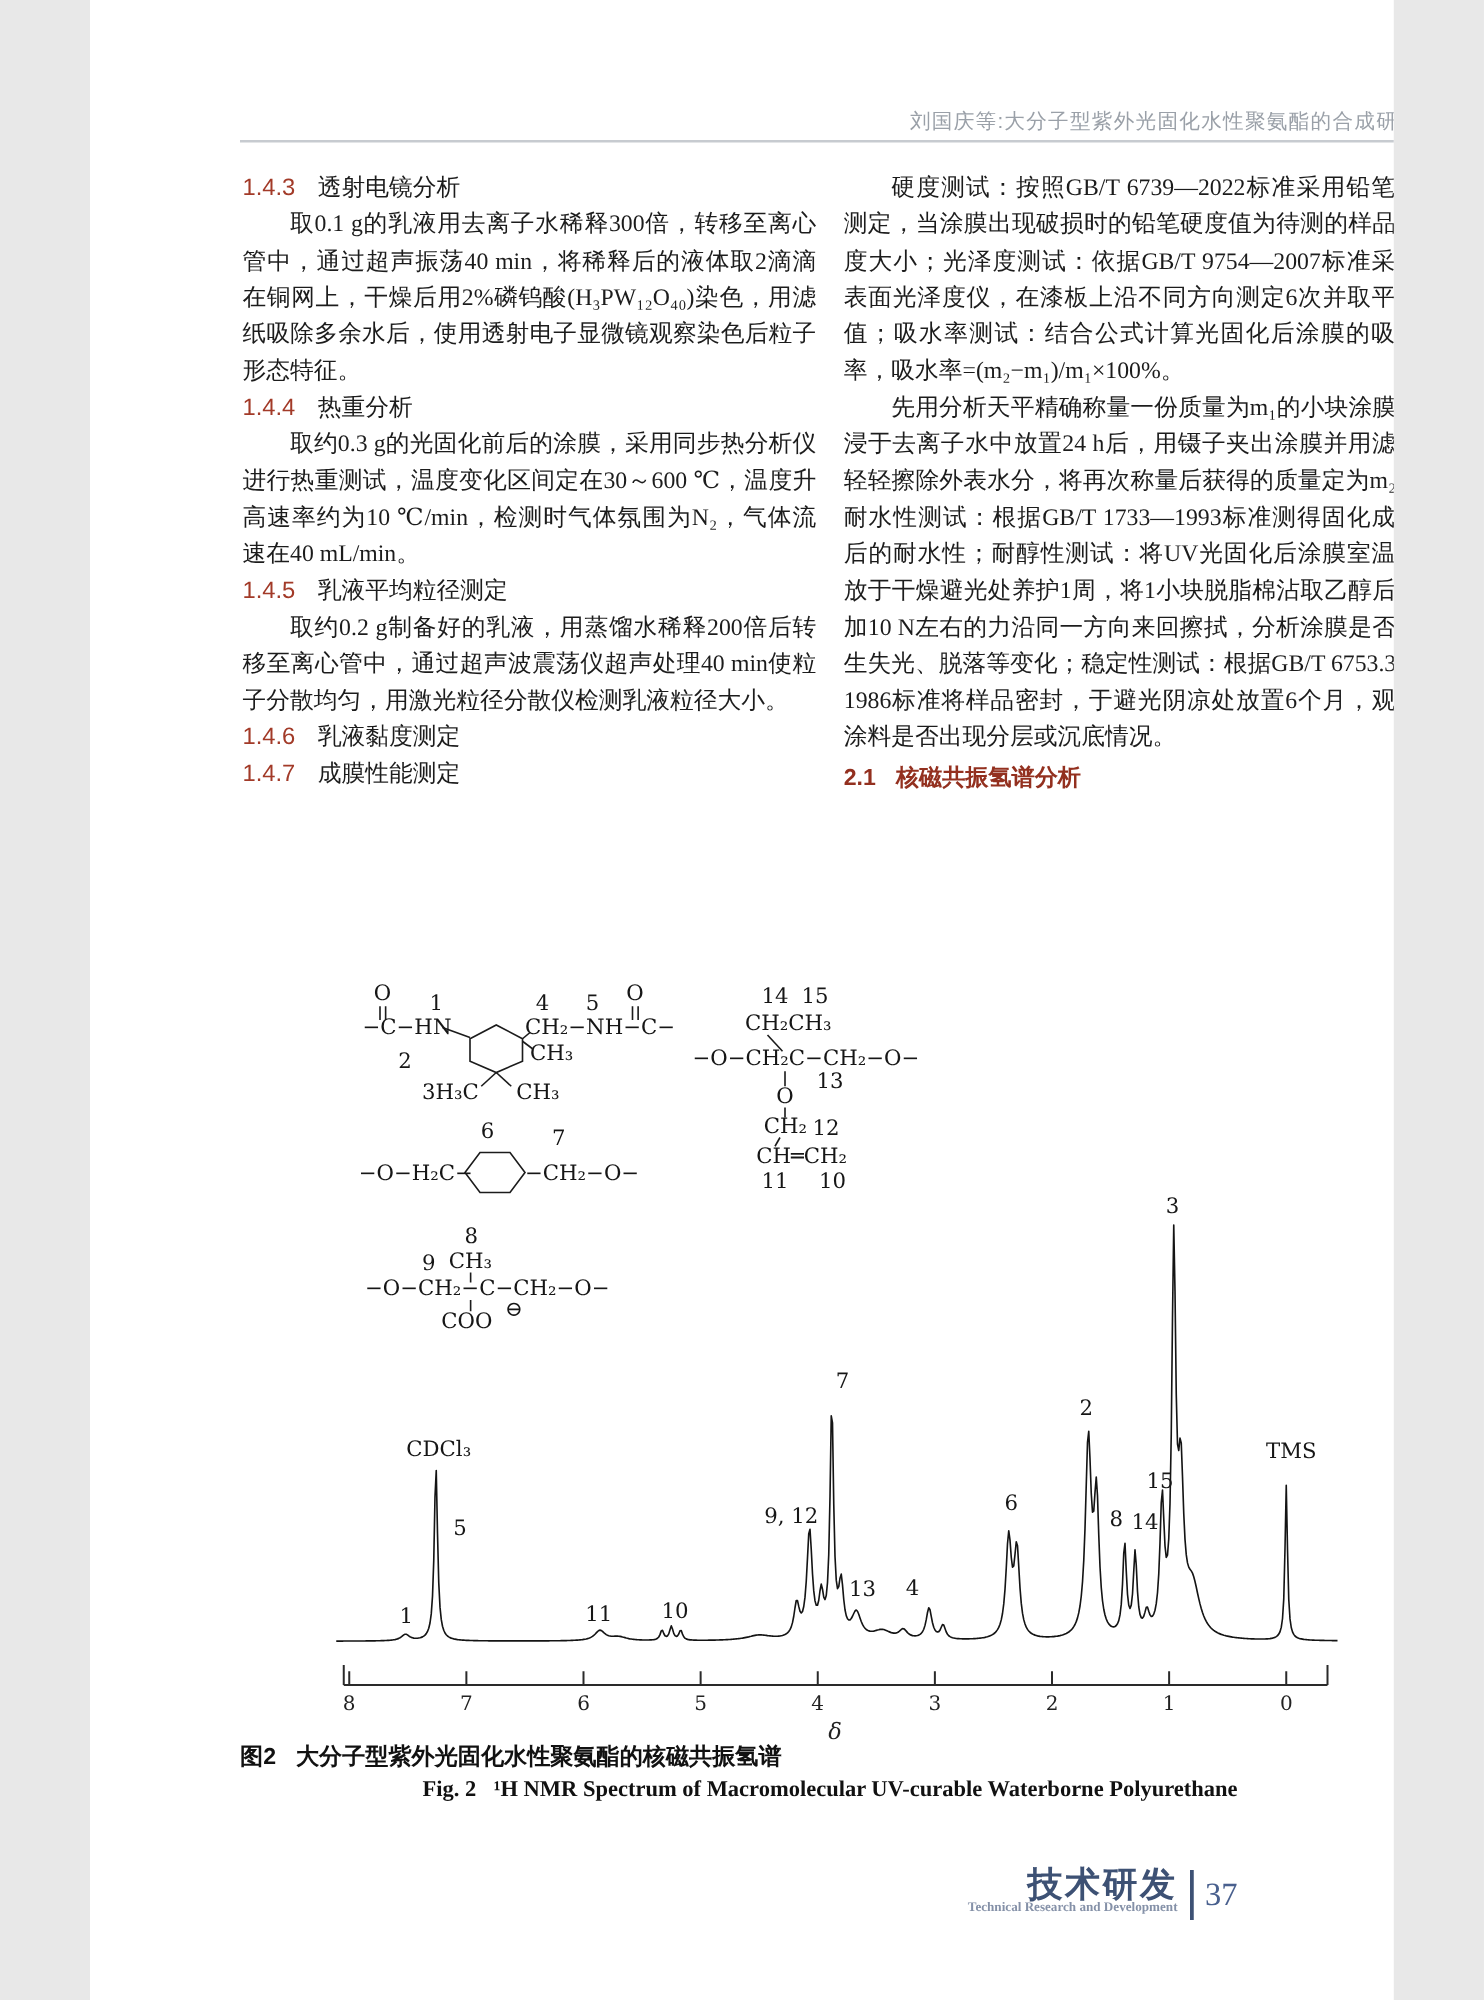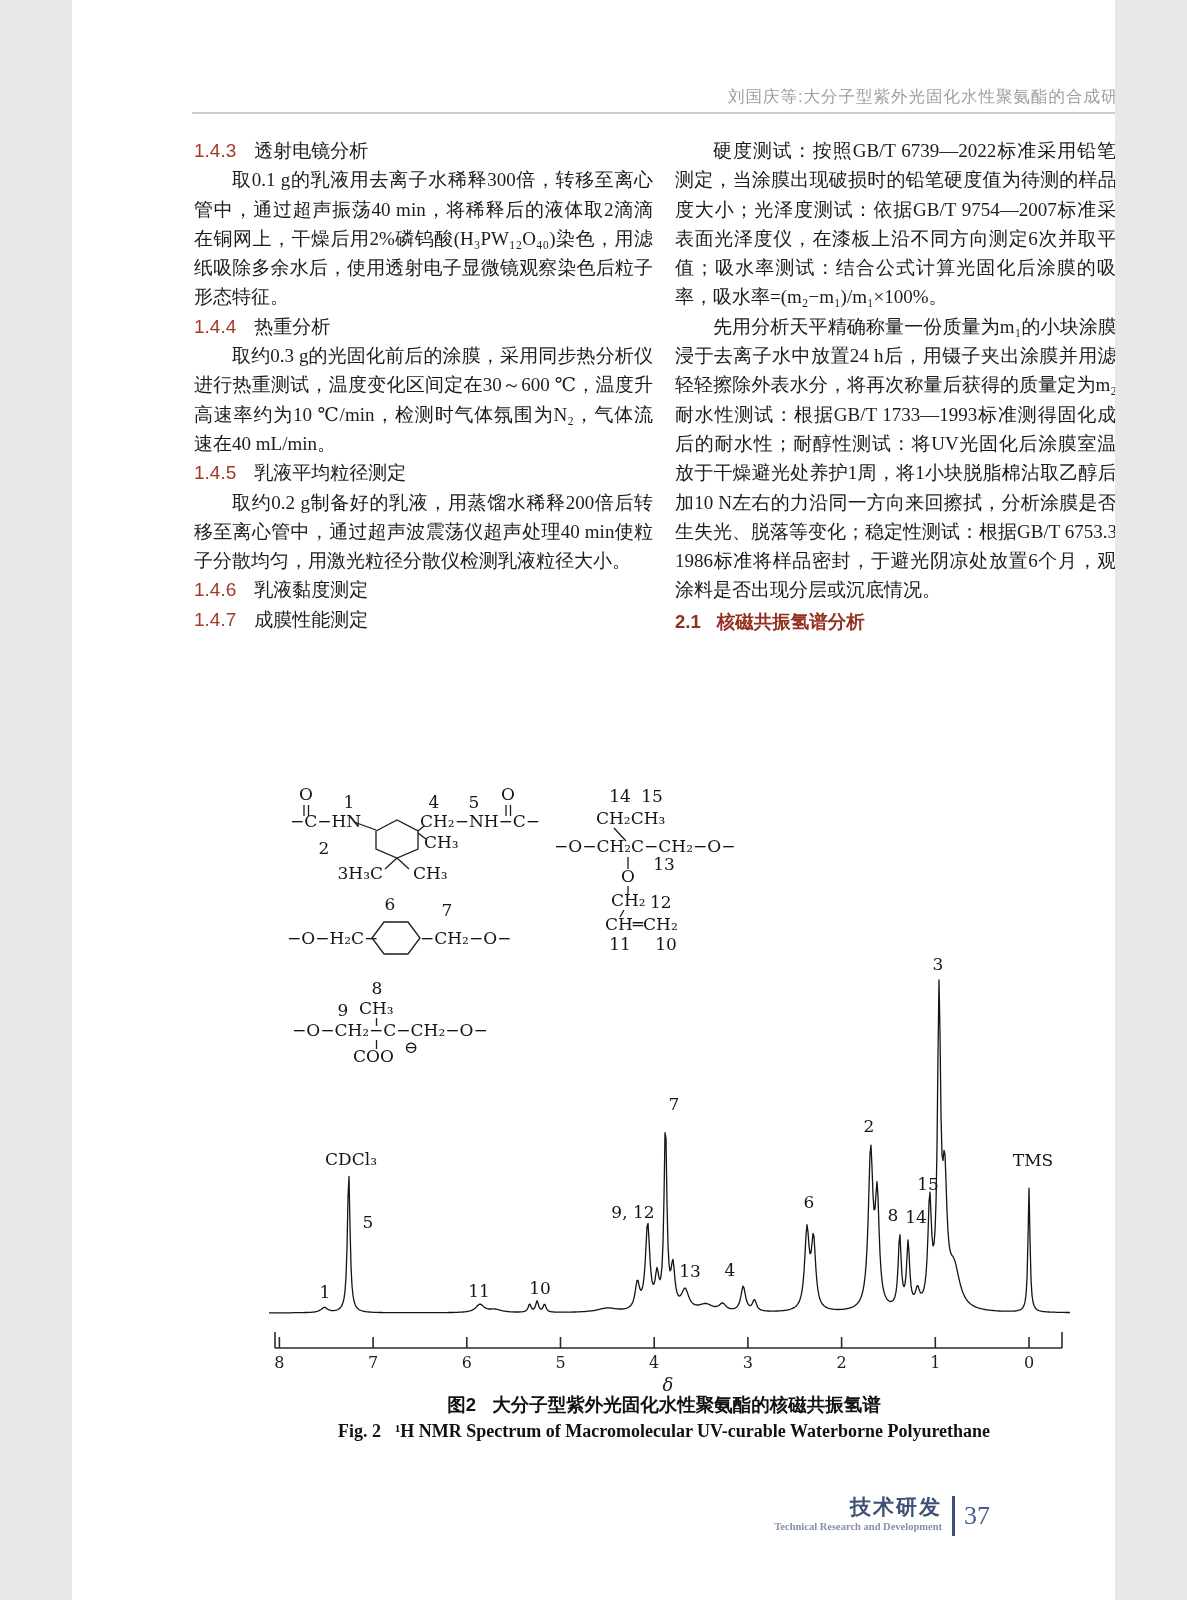--- a/index.html
+++ b/index.html
@@ -28,29 +28,29 @@
           color:var(--sec-red);line-height:30px;margin:2px 0 2px 0;}
   .sec-h2 .num{margin-right:16px;}
   #figure-svg{position:absolute;left:120px;top:760px;width:960px;height:640px;}
   .bond{stroke:var(--ink);stroke-width:1.3;fill:none;}
   .curve{stroke:#141414;stroke-width:1.3;fill:none;stroke-linejoin:round;}
   .axis{stroke:#2a2a2a;stroke-width:1.6;fill:none;}
   text.struct-label{font-family:"DejaVu Serif","Liberation Serif",serif;font-size:17px;fill:#161616;}
   text.peak-label{font-family:"DejaVu Serif","Liberation Serif",serif;font-size:17px;fill:#161616;}
   text.tick-label{font-family:"DejaVu Serif","Liberation Serif",serif;font-size:16px;fill:#222;}
   text.axis-delta{font-family:"DejaVu Serif","Liberation Serif",serif;font-style:italic;font-size:18px;fill:#222;}
-  .caption-zh{position:absolute;left:120px;top:1392px;width:944px;text-align:center;
+  .caption-zh{position:absolute;left:120px;top:1392px;width:944px;text-align:left;
       font-family:"Liberation Sans","DejaVu Sans",sans-serif;font-weight:bold;font-size:18.5px;color:#111;}
   .caption-zh .lbl{margin-right:16px;}
   .caption-en{position:absolute;left:120px;top:1421px;width:944px;text-align:center;
       font-family:"Liberation Serif","DejaVu Serif",serif;font-weight:bold;font-size:18px;color:#111;}
   .caption-en .lbl{margin-right:14px;}
   .footer{position:absolute;right:125px;top:1496px;display:flex;align-items:center;}
   .footer-text{text-align:right;}
-  .footer-zh{font-family:Liberation Mono, monospace;font-weight:bold;font-size:21px;
+  .footer-zh{font-family:Liberation Serif, serif;font-weight:bold;font-size:28px;
       letter-spacing:2px;color:var(--footer-blue);line-height:22px;}
   .footer-en{font-family:"Liberation Serif","DejaVu Serif",serif;font-weight:bold;font-size:10.5px;
       color:var(--footer-light);line-height:14px;}
   .footer-bar{width:3px;height:40px;background:var(--footer-blue);margin:0 9px 0 10px;}
   .footer-page{font-family:"Liberation Serif","DejaVu Serif",serif;font-size:26px;color:var(--pagenum-blue);}
 </style>
 </head>
 <body>
 
 <div class="page">

